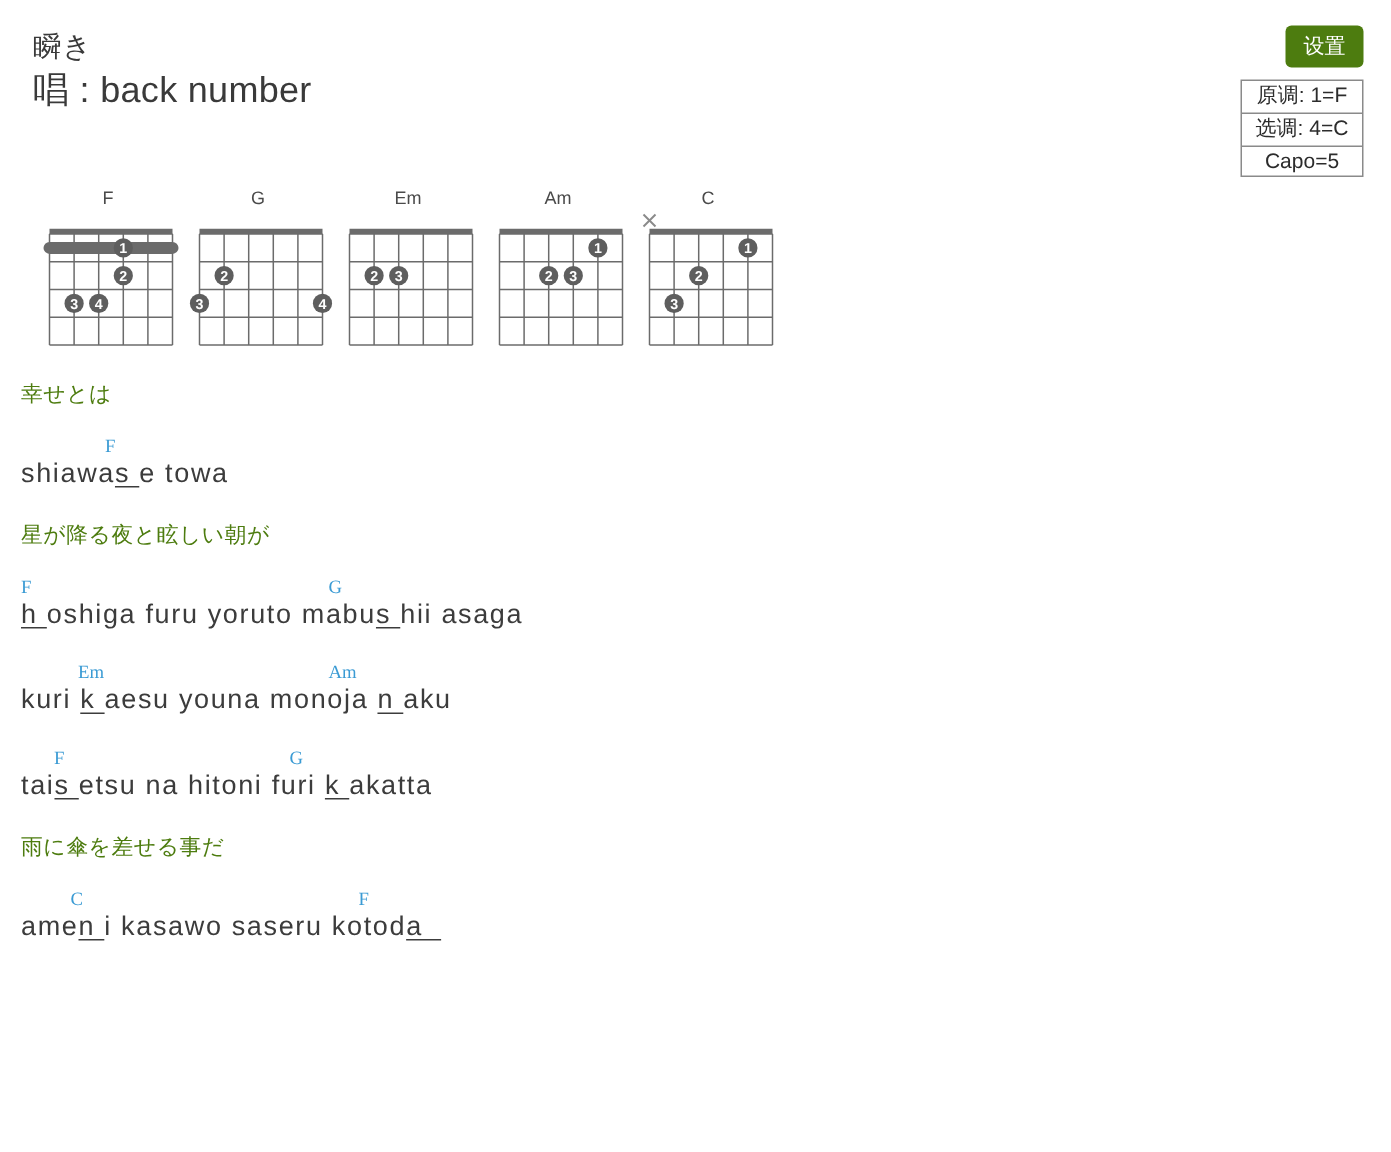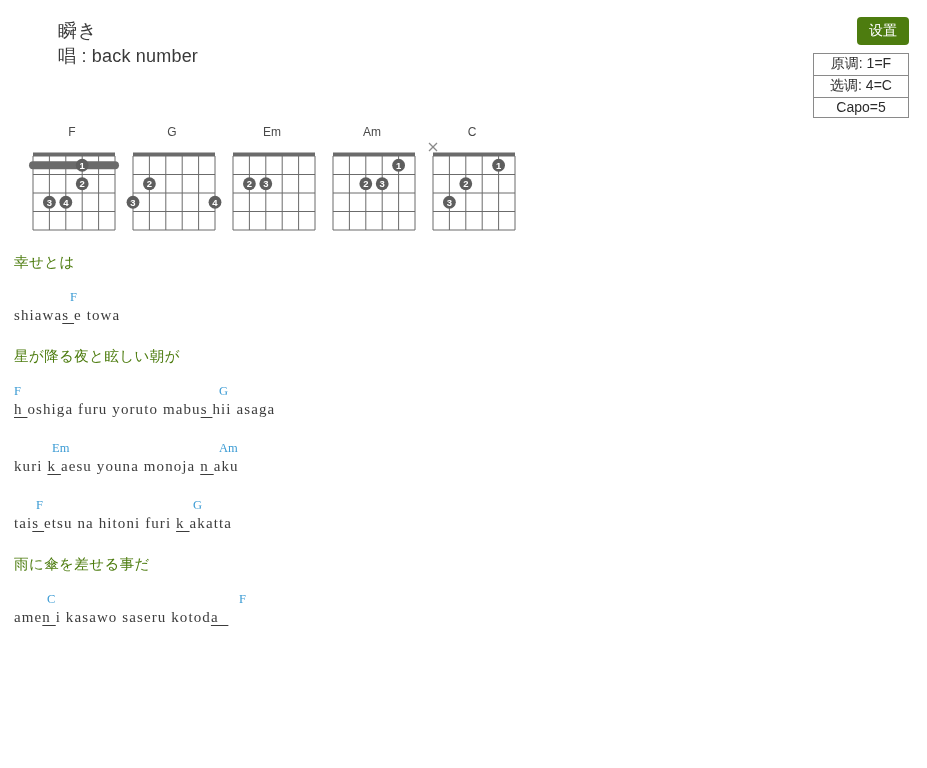--- a/index.html
+++ b/index.html
@@ -28,23 +28,22 @@
     display: flex;
     align-items: baseline;
     flex-direction: column;
   }
   .song-title {
     font-size: 19px;
     color: #3a3a3a;
     letter-spacing: 0.5px;
   }
   .song-artist {
-    font-size: 18px;
+    font-size: 24px;
     color: #3a3a3a;
-    margin-left: 36px;
     letter-spacing: 0.2px;
   }
 
   
   .settings-button {
     position: absolute;
     right: 18px;
     top: 17px;
     background: #4d7c0f;
     color: #ffffff;
@@ -57,21 +56,21 @@
     cursor: pointer;
   }
 
   
   .key-info {
     position: absolute;
     right: 18px;
     top: 53px;
     border: 1px solid #8a8a8a;
     background: #ffffff;
-    width: 96px;
+    width: 82px;
   }
   .key-info-row {
     border-bottom: 1px solid #8a8a8a;
     text-align: center;
     font-size: 14px;
     color: #2c2c2c;
     padding: 1px 4px 2px 4px;
     font-family: "Liberation Sans", sans-serif;
     white-space: nowrap;
   }
@@ -114,27 +113,26 @@
   .verse { margin-bottom: 22px; }
   .verse-native {
     font-size: 14.5px;
     color: #4d7c0f;
     letter-spacing: 0.4px;
     margin-bottom: 18px;
     white-space: pre;
   }
   .verse-romaji {
     position: relative;
-    font-size: 15px;
+    font-size: 18px;
     color: #3c3c3c;
     letter-spacing: 1.1px;
     white-space: pre;
     line-height: 20px;
     height: 20px;
-    font-family: Liberation Serif, serif;
   }
   .chordline {
     position: relative;
     height: 15px;
     line-height: 15px;
     white-space: pre;
   }
   .chord-label {
     position: absolute;
     font-family: "Liberation Serif", serif;

